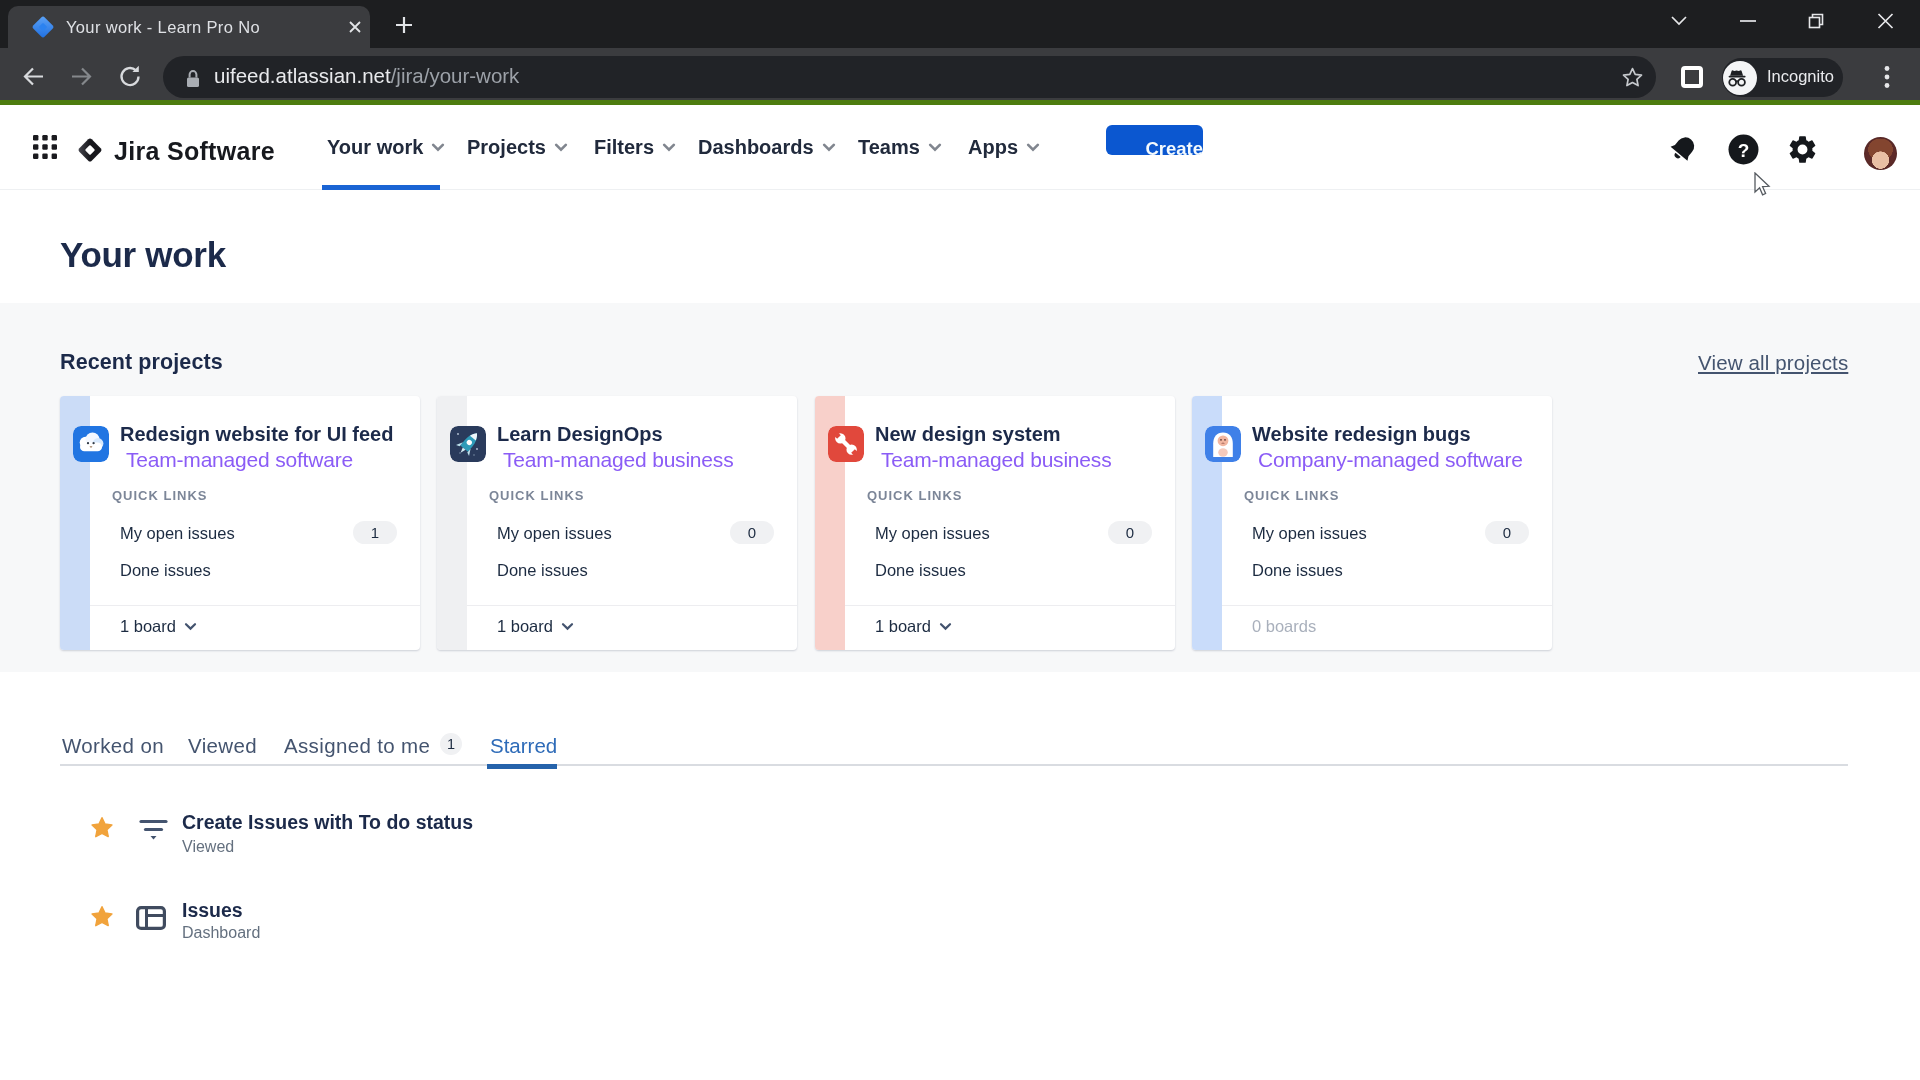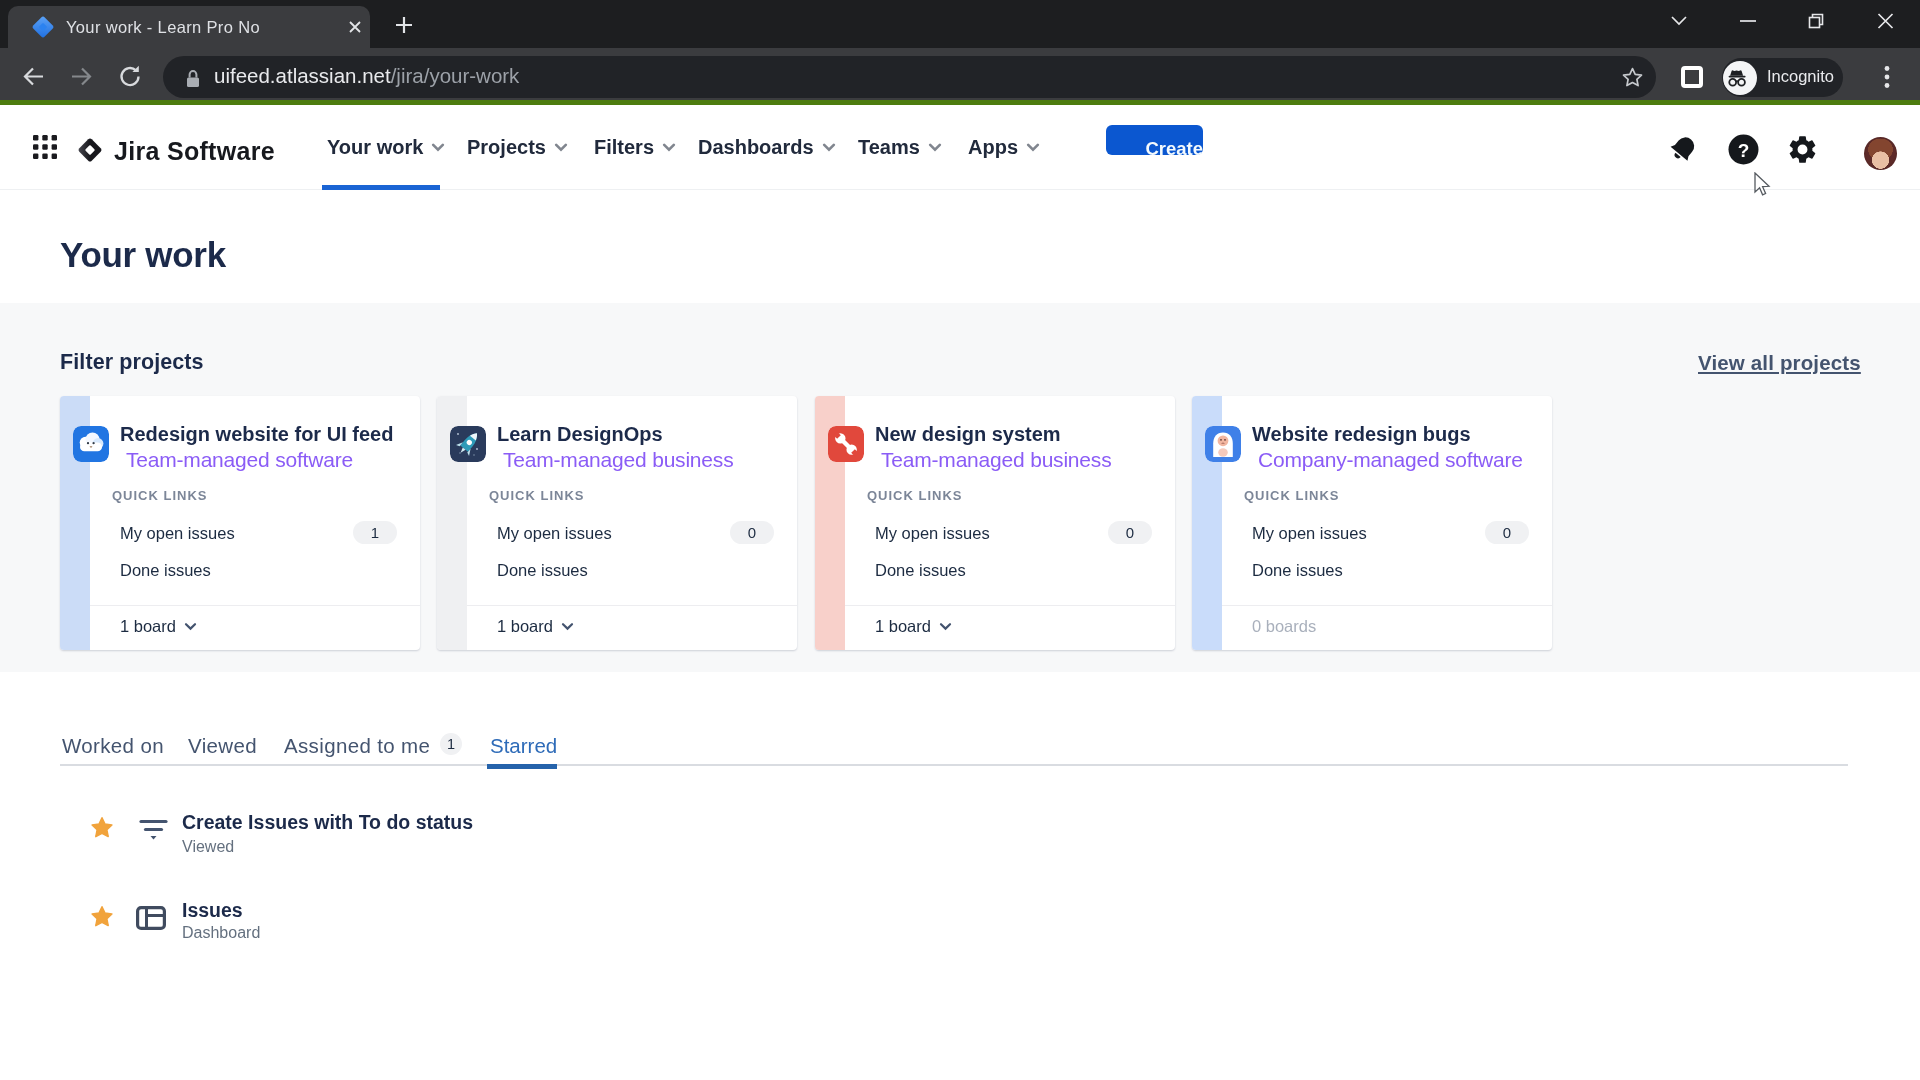--- a/index.html
+++ b/index.html
@@ -20,21 +20,21 @@
   .navitem { position:absolute; top:0; height:85px; display:flex; align-items:center; gap:8px; font-size:20px; font-weight:700; color:#212a3c; }
   #logotext { position:absolute; left:114px; top:32px; font-size:25px; font-weight:700; color:#17191e; letter-spacing:0.3px; }
   #navul { position:absolute; left:322px; top:80px; width:118px; height:5px; background:#1a64d4; }
   #createbtn { position:absolute; left:1064px; top:20px; width:97px; height:30px; background:#0b57d0; border-radius:6px; color:#f4fafd; font-size:18.5px; font-weight:700; text-align:right; line-height:47px;margin-left:42px; }
   #searchbox { position:absolute; left:1352px; top:23px; width:298px; height:43px; border:2px solid #75787e; border-radius:7px; background:#fff; }
   #searchtxt { position:absolute; left:45px; top:9px; font-size:19px; color:#3f4856; }
   
   #h1 { position:absolute; left:60px; top:235px; font-size:35px; font-weight:700; color:#1c2a4a; letter-spacing:-.3px; }
   #graysec { position:absolute; left:0; top:303px; width:1920px; height:369px; background:#f7f8f9; }
   #recent { position:absolute; left:60px; top:47px; font-size:21.5px; font-weight:700; color:#1c2a4a; letter-spacing:.1px; }
-  #viewall { position:absolute; left:1698px; top:48px; font-size:20.5px; color:#44546f; text-decoration:underline; letter-spacing:.15px;font-weight:bold; }
+  #viewall { position:absolute; left:1698px; top:48px; font-size:20.5px; color:#44546f; text-decoration:underline; letter-spacing:.15px; }
   .card { position:absolute; top:93px; width:360px; height:254px; background:#fff; border-radius:4px; box-shadow:0 1px 2px rgba(9,30,66,.18); overflow:hidden; }
   .strip { position:absolute; left:0; top:0; width:30px; height:254px; }
   .picon { position:absolute; left:13px; top:30px; width:36px; height:36px; border-radius:8px; }
   .ctitle { position:absolute; left:60px; top:27px; font-size:20px; font-weight:700; color:#1c2a4a; }
   .csub { position:absolute; left:66px; top:52px; font-size:21px; color:#8b5cf6; letter-spacing:-.2px; }
   .clinks { position:absolute; left:52px; top:92px; font-size:13px; font-weight:700; color:#7c8698; letter-spacing:1px; }
   .crow1 { position:absolute; left:60px; top:128px; font-size:16.5px; color:#1c2b41; }
   .crow2 { position:absolute; left:60px; top:165px; font-size:16.5px; color:#1c2b41; }
   .cbadge { position:absolute; left:293px; top:125px; width:44px; height:23px; border-radius:12px; background:#f0f1f3; font-size:15px; color:#1c2b41; text-align:center; line-height:23px; }
   .cdiv { position:absolute; left:30px; top:209px; width:330px; height:1px; background:#ededf0; }
@@ -197,21 +197,21 @@
     radial-gradient(circle at 50% 50%, #5d2a28 0 60%, #421e1e 100%);"></div>
 </div>
 
 <svg class="abs" style="left:1753px;top:172px;z-index:50" width="20" height="26" viewBox="0 0 20 26">
   <path d="M2 1 L2 20 L6.6 15.8 L9.6 22.8 L12.6 21.5 L9.6 14.7 L16 14.3 Z" fill="#fff" stroke="#555a60" stroke-width="1.3"></path>
 </svg>
 
 <div id="h1">Your work</div>
 
 <div id="graysec">
-  <div id="recent">Filter projects</div>
+  <div id="recent">Recent projects</div>
   <a id="viewall">View all projects</a>
 
   <div class="card" style="left:60px">
     <div class="strip" style="background:#cbdcf7"></div>
     <svg class="picon" viewBox="0 0 36 36">
       <rect width="36" height="36" rx="8" fill="#2175e2"></rect>
       <circle cx="12.5" cy="16.5" r="5.8" fill="#fff"></circle>
       <circle cx="19.5" cy="13.5" r="7" fill="#f4f8ff"></circle>
       <circle cx="25" cy="17.5" r="5.4" fill="#d8e9fd"></circle>
       <rect x="7" y="16.5" width="22" height="8.8" rx="4.4" fill="#fff"></rect>

